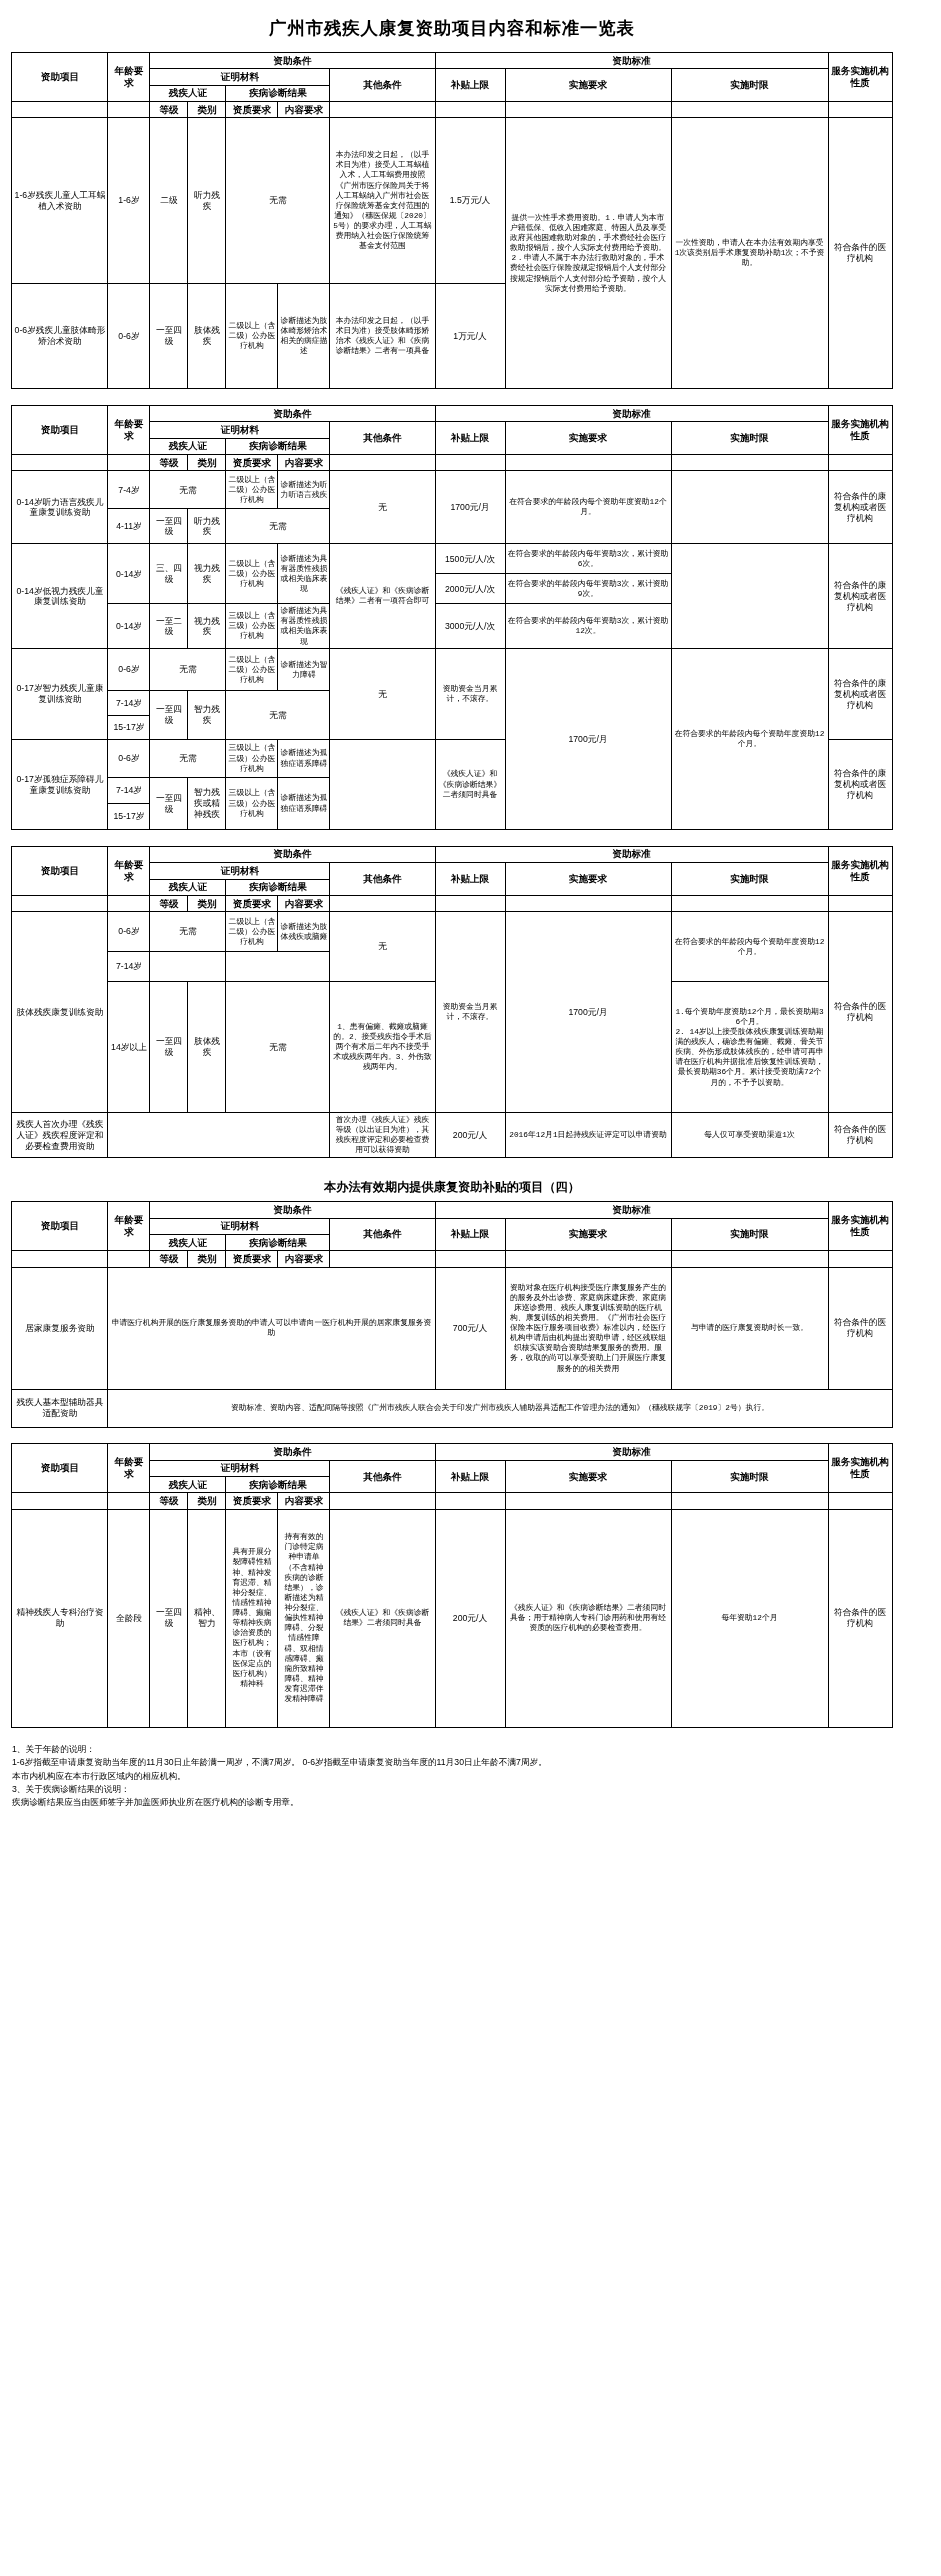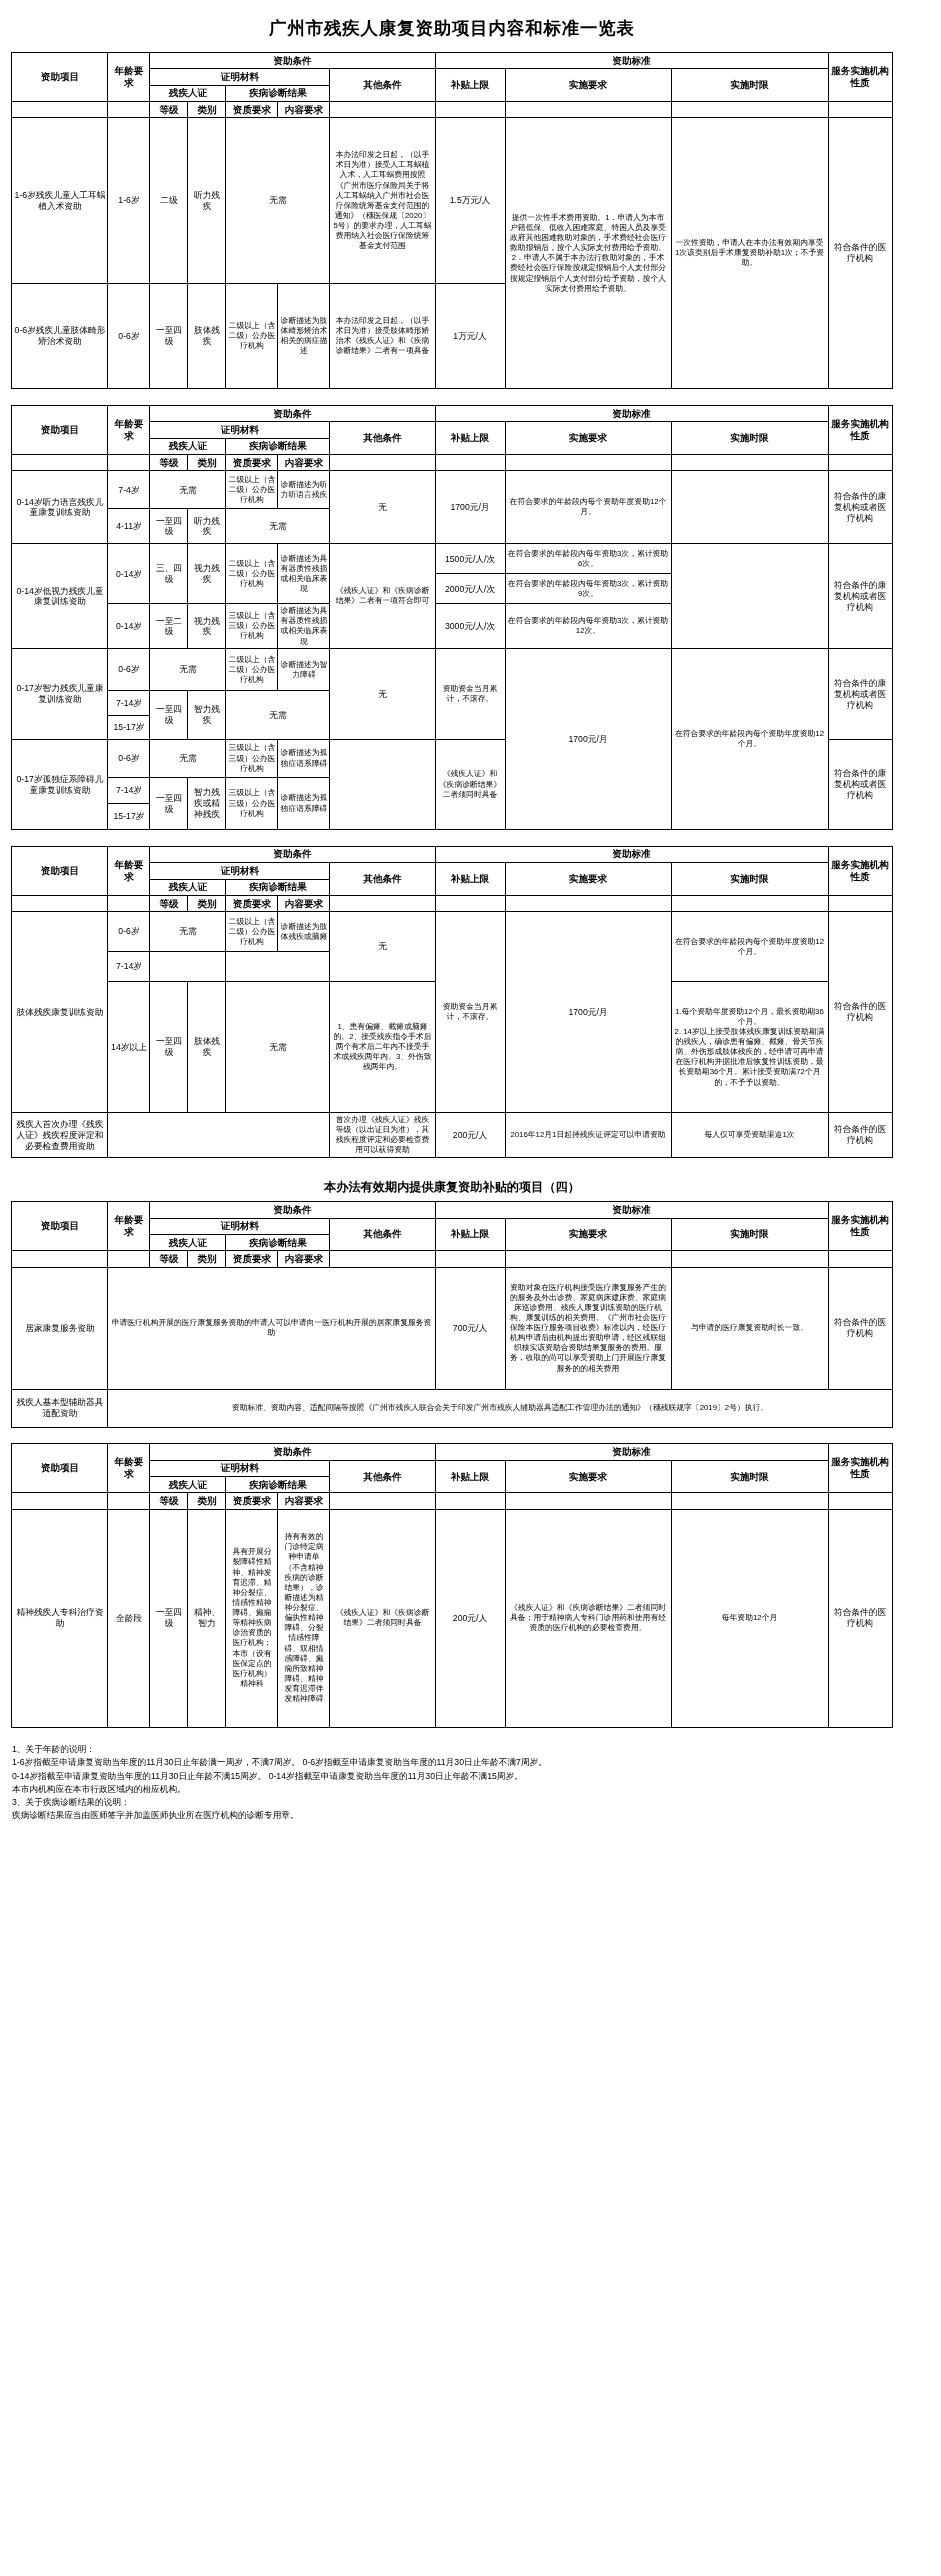--- a/index.html
+++ b/index.html
@@ -3,21 +3,21 @@
 <meta charset="utf-8">
 <style>
   html,body{margin:0;padding:0;background:#fff;}
   body{width:941px;font-family:"Liberation Sans","DejaVu Sans",sans-serif;color:#000;}
   .page{width:911px;padding:0 7px 26px 0;box-sizing:border-box;}
   .doc-title{text-align:center;font-size:17.4px;font-weight:bold;padding:15.7px 0 12.2px 0;letter-spacing:0.9px;}
   table{border-collapse:collapse;margin:0 auto 15.7px auto;width:880px;table-layout:fixed;}
   td,th{border:0.9px solid #000;font-size:8.7px;line-height:1.25;text-align:center;vertical-align:middle;padding:1.7px 1.7px;word-break:break-all;}
   .hdr td{font-weight:bold;font-size:9.6px;}
   .sec-title{text-align:center;font-weight:bold;font-size:12.2px;padding:5.2px 0;font-family:Liberation Serif, serif;}
-  .tiny{font-size:7.8px;line-height:1.3;}
+  .tiny{font-size:7.8px;line-height:1.3;font-family:Liberation Mono, monospace;}
   .notes{width:880px;margin:8.7px auto 0 auto;font-size:8.7px;line-height:1.5;}
   .notes .nt{font-weight:bold;}
   .left{text-align:center;}
   .pad{padding:3.5px 2.6px;}
 </style>
 </head>
 <body>
 
 <div class="page">
 
@@ -441,20 +441,19 @@
       <td class="tiny pad">《残疾人证》和《疾病诊断结果》二者须同时具备；用于精神病人专科门诊用药和使用有经资质的医疗机构的必要检查费用。</td>
       <td class="tiny">每年资助12个月</td>
       <td>符合条件的医疗机构</td>
     </tr>
   </tbody>
     </table>
 
   <div class="notes">
     <div>1、关于年龄的说明：</div>
     <div>1-6岁指截至申请康复资助当年度的11月30日止年龄满一周岁，不满7周岁。      0-6岁指截至申请康复资助当年度的11月30日止年龄不满7周岁。</div>
-    <div>0-14岁指截至申请康复资助当年度的11月30日止年龄不满15周岁。         0-14岁指截至申请康复资助当年度的11月30日止年龄不满15周岁。</div>
     <div>本市内机构应在本市行政区域内的相应机构。</div>
     <div>3、关于疾病诊断结果的说明：</div>
     <div>疾病诊断结果应当由医师签字并加盖医师执业所在医疗机构的诊断专用章。</div>
   </div>
 
 </div>
 
 
 </body></html>

